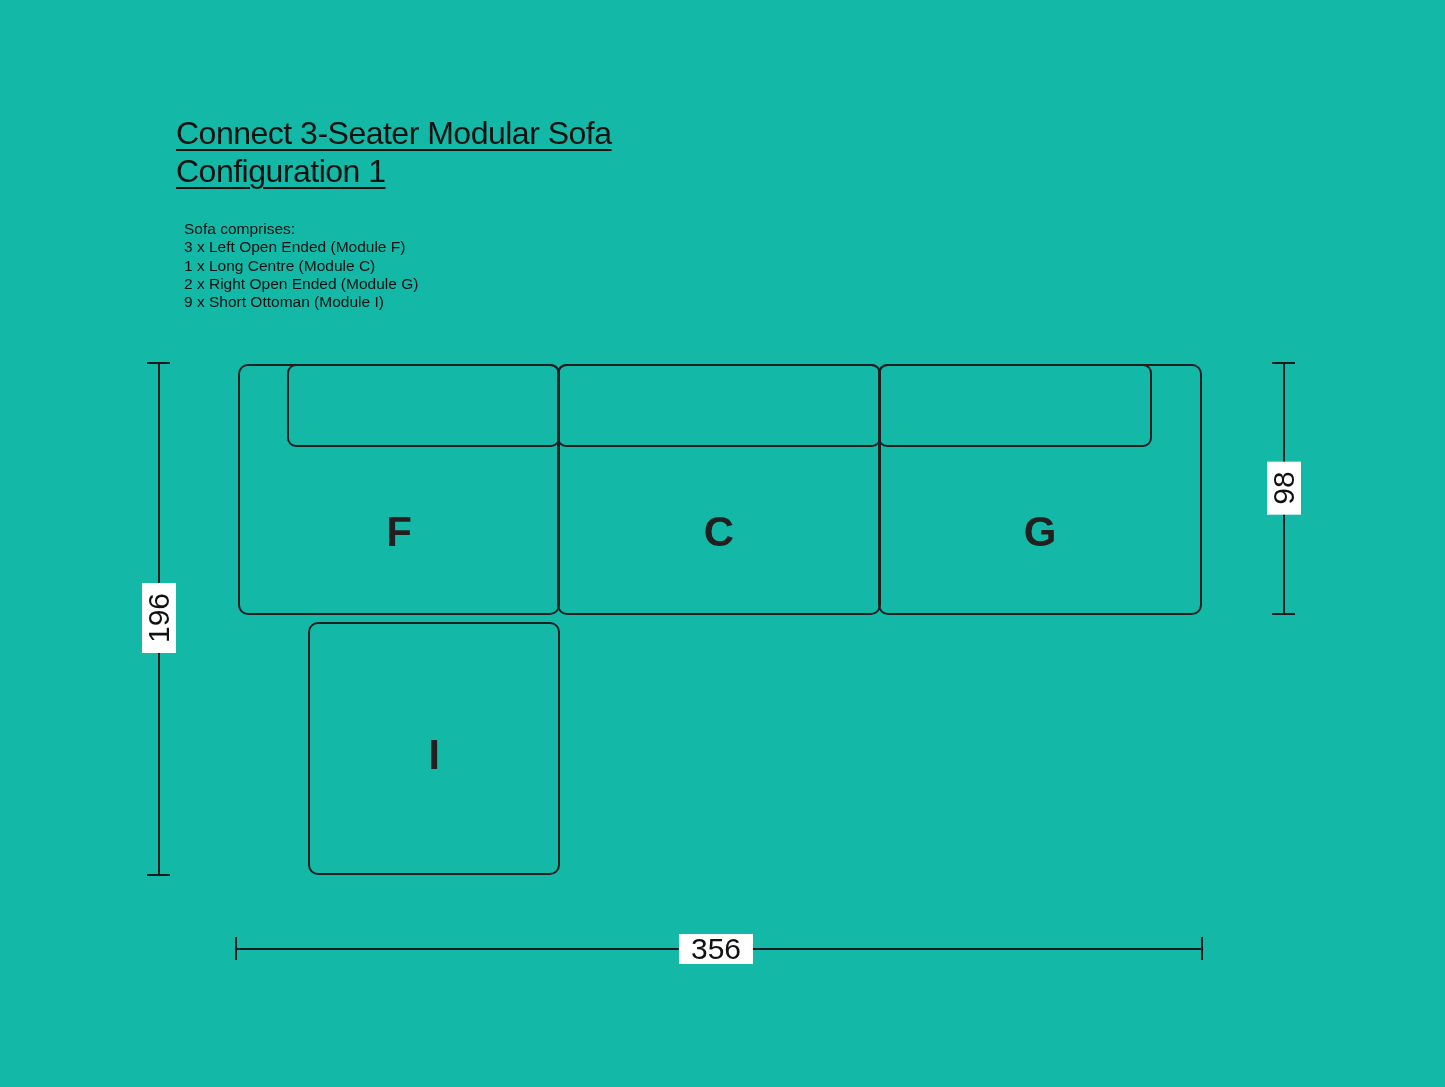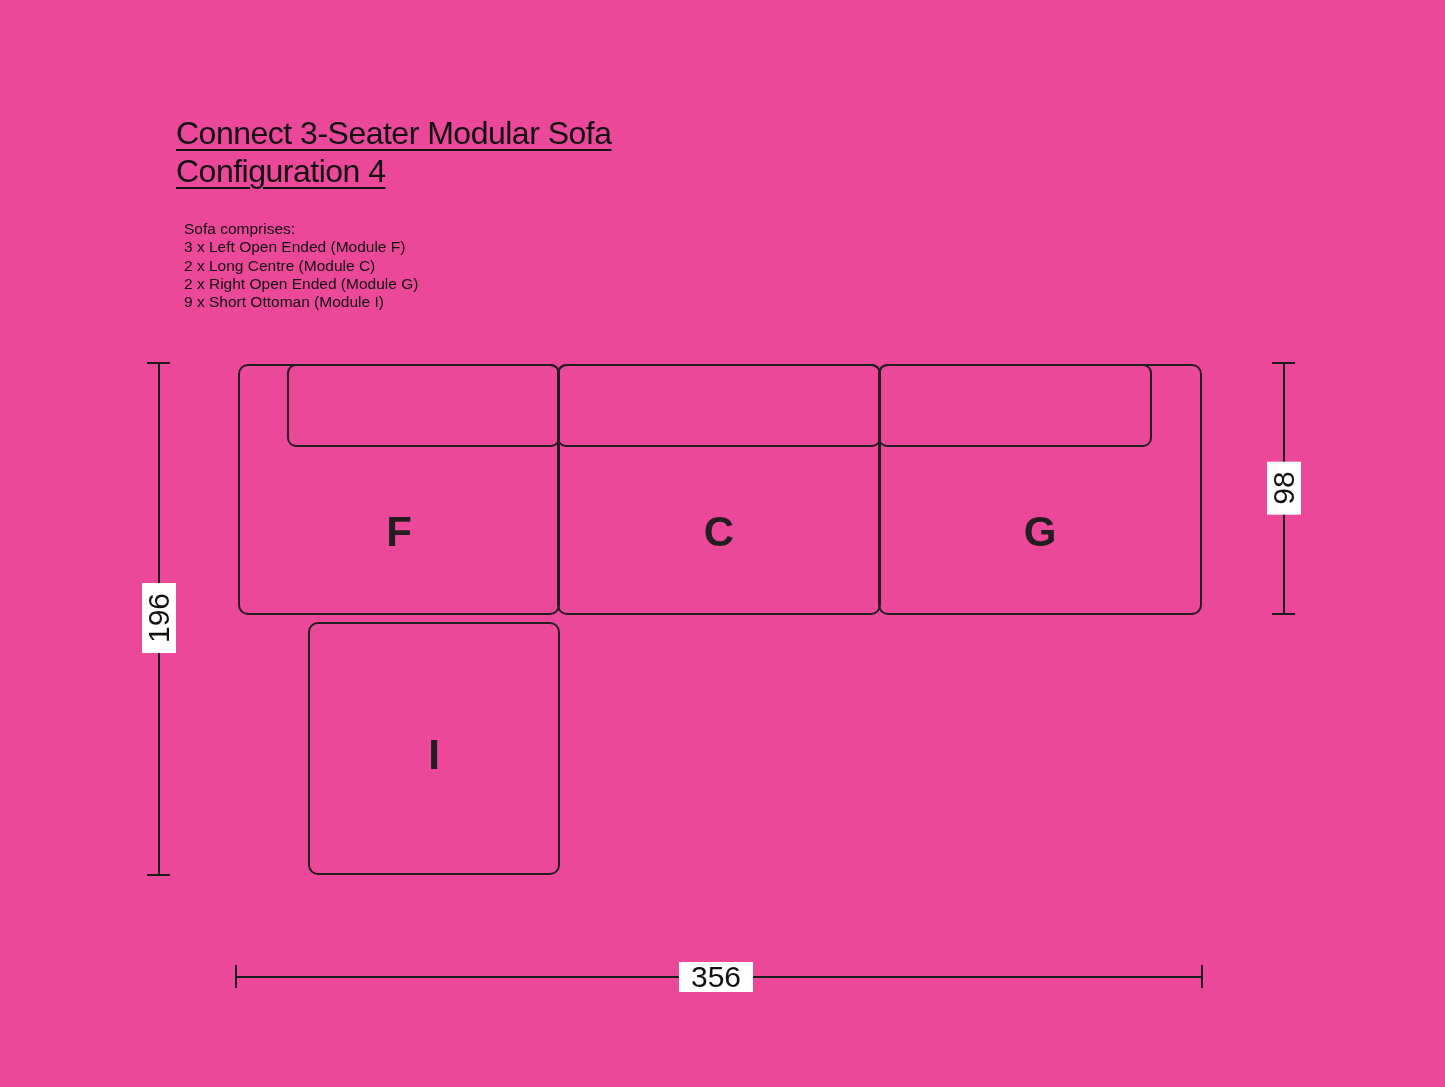--- a/index.html
+++ b/index.html
@@ -4,21 +4,21 @@
 <style>
   html, body {
     margin: 0;
     padding: 0;
     background: #ffffff;
   }
   .canvas {
     position: relative;
     width: 1445px;
     height: 1087px;
-    background: #ec4899;
+    background: #14b8a6;
     font-family: "Liberation Sans", sans-serif;
     color: #1a1a1a;
     overflow: hidden;
   }
   
   .title-block {
     position: absolute;
     left: 176px;
     top: 114px;
   }
@@ -67,21 +67,21 @@
   .mod-g { left: 878px; top: 364px; width: 324px; height: 251px; }
   .back-f { left: 287px; top: 364px; width: 273px; height: 83px; }
   .back-c { left: 557px; top: 364px; width: 324px; height: 83px; }
   .back-g { left: 878px; top: 364px; width: 274px; height: 83px; }
   .ottoman { left: 308px; top: 622px; width: 252px; height: 253px; }
   .label-seat { top: 145px; }
   .label-ottoman { top: 110px; }
   
   .dim { position: absolute; }
   .dim-v { width: 23px; }
-  .dim-h { height: 23px; margin-top: 28px; }
+  .dim-h { height: 23px; }
   .cap-h {
     position: absolute;
     left: 0;
     width: 100%;
     height: 2px;
     background: #1c1c1c;
   }
   .cap-v {
     position: absolute;
     top: 0;
@@ -130,27 +130,27 @@
   .dim-right .dim-text-v { top: 126px; }
   .dim-bottom .dim-text-h { left: 481px; }
 </style>
 </head>
 <body>
 
 <div class="canvas">
 
   <div class="title-block">
     <div class="title-line"><span>Connect 3-Seater Modular Sofa</span></div>
-    <div class="title-line"><span>Configuration 4</span></div>
+    <div class="title-line"><span>Configuration 1</span></div>
   </div>
 
   <div class="desc-block">
     <div>Sofa comprises:</div>
     <div>3 x Left Open Ended (Module F)</div>
-    <div>2 x Long Centre (Module C)</div>
+    <div>1 x Long Centre (Module C)</div>
     <div>2 x Right Open Ended (Module G)</div>
     <div>9 x Short Ottoman (Module I)</div>
   </div>
 
   <div class="backrest back-f"></div>
   <div class="backrest back-c"></div>
   <div class="backrest back-g"></div>
 
   <div class="module mod-f">
     <div class="module-label label-seat">F</div>

